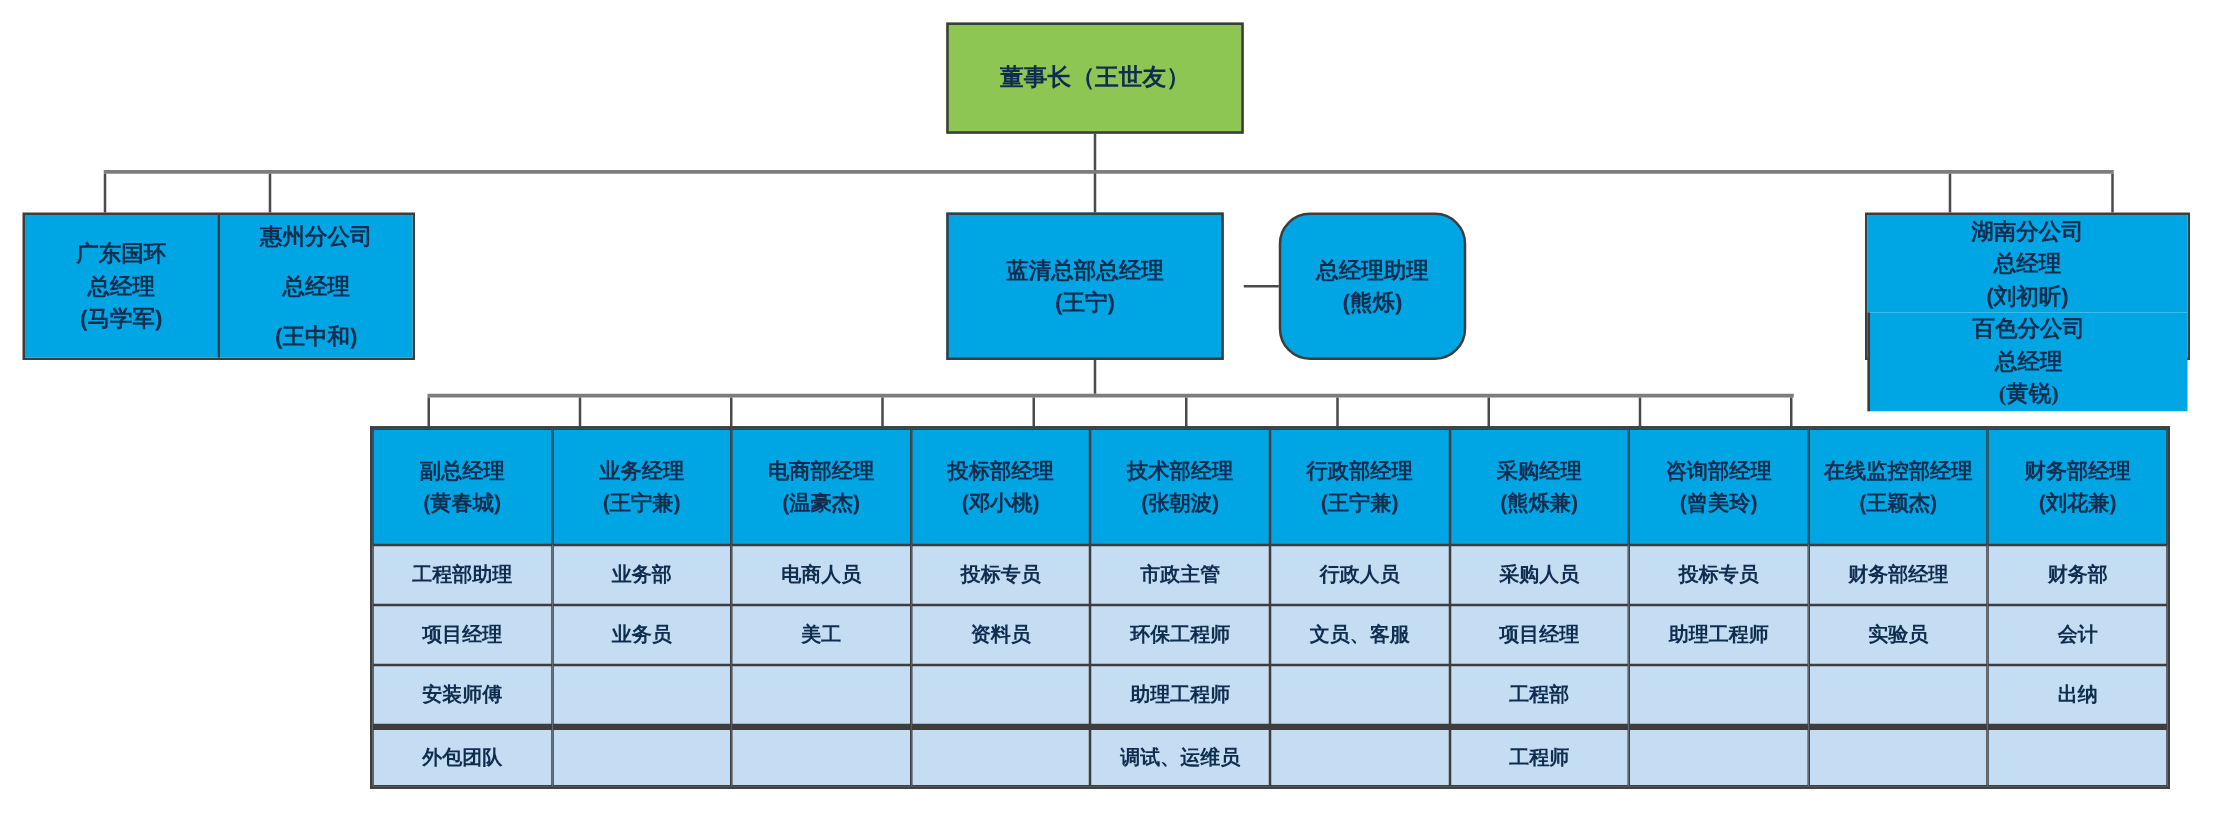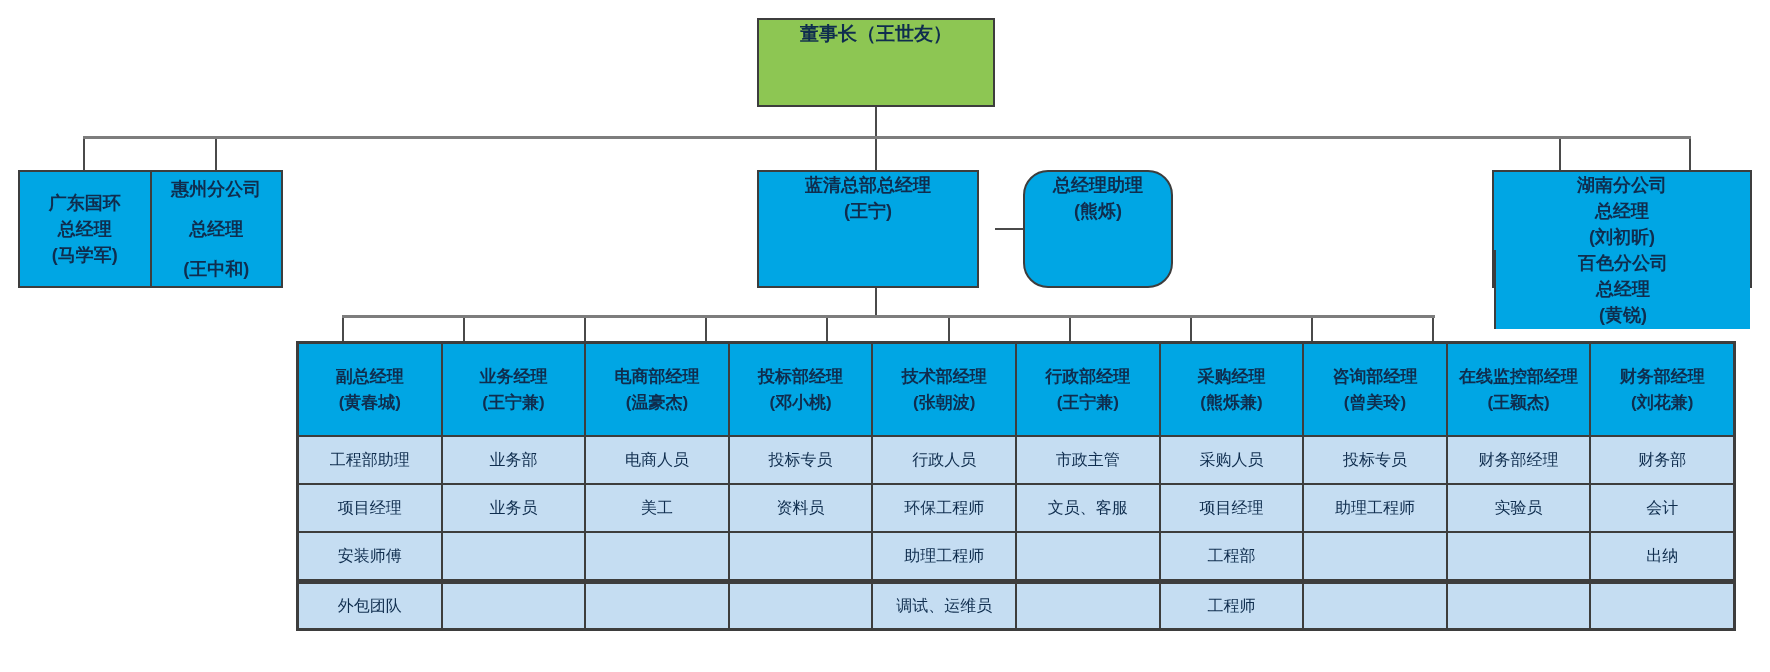--- a/index.html
+++ b/index.html
@@ -17,21 +17,21 @@
   .canvas{
     position:relative;
     width:1770px;height:672px;
     background:#ffffff;
     overflow:hidden;
   }
   .node{
     position:absolute;
     border:2px solid var(--border);
     display:flex;flex-direction:column;
-    align-items:center;justify-content:flex-start;
+    align-items:center;justify-content:center;
     text-align:center;
     line-height:1.45;
   }
   .node.green{background:var(--chairman-fill);font-size:19px;font-weight:600;}
   .node.blue{background:var(--box-fill);font-size:18px;font-weight:600;}
   .pair{
     position:absolute;
     display:flex;
     border:2px solid var(--border);
   }
@@ -61,21 +61,21 @@
     display:flex;flex-direction:column;
     align-items:center;justify-content:center;
     text-align:center;
   }
   .dept-cell.manager{
     background:var(--box-fill);
     font-size:17px;font-weight:600;line-height:1.5;
   }
   .dept-cell.staff{
     background:var(--staff-fill);
-    font-size:16px;font-weight:400;
+    font-size:16px;font-weight:700;
   }
   .dept-cell.thick-top{border-top:4px solid var(--border);}
 </style>
 </head>
 <body>
 
 <div class="canvas">
 
   <div class="vline dark" style="left:875px;top:107px;width:2px;height:63px;"></div>
   <div class="hline gray" style="left:83px;top:136px;width:1608px;height:3px;"></div>
@@ -96,21 +96,21 @@
       <div class="vline dark" style="left: 1069px; top: 318px; width: 2px; height: 23px;"></div>
       <div class="vline dark" style="left: 1190px; top: 318px; width: 2px; height: 23px;"></div>
       <div class="vline dark" style="left: 1311px; top: 318px; width: 2px; height: 23px;"></div>
       <div class="vline dark" style="left: 1432px; top: 318px; width: 2px; height: 23px;"></div>
     </div>
 
   <div class="node green" style="left:757px;top:18px;width:238px;height:89px;">
     <span>董事长（王世友）</span>
   </div>
 
-  <div class="pair" style="left:18px;top:170px;width:265px;height:118px;">
+  <div class="pair" style="left:18px;top:170px;width:314px;height:118px;">
     <div class="pbox" style="flex:1;">
       <span>广东国环</span>
       <span>总经理</span>
       <span>(马学军)</span>
     </div>
     <div class="pbox" style="flex:1;gap:14px;">
       <span>惠州分公司</span>
       <span>总经理</span>
       <span>(王中和)</span>
     </div>
@@ -124,21 +124,21 @@
     <span>总经理助理</span>
     <span>(熊烁)</span>
   </div>
 
   <div class="pair" style="left:1492px;top:170px;width:260px;height:118px;flex-direction:column;">
     <div class="pbox" style="flex:1.1;">
       <span>湖南分公司</span>
       <span>总经理</span>
       <span>(刘初昕)</span>
     </div>
-    <div class="pbox" style="flex:1;">
+    <div class="pbox" style="flex:1;font-family:Liberation Serif, serif;">
       <span>百色分公司</span>
       <span>总经理</span>
       <span>(黄锐)</span>
     </div>
   </div>
 
   <div class="dept-grid" id="dept-grid">
       <div class="dept-cell manager">
         <span>副总经理</span>
         <span>(黄春城)</span>
@@ -185,26 +185,26 @@
       <div class="dept-cell staff">
         <span>业务部</span>
       </div>
       <div class="dept-cell staff">
         <span>电商人员</span>
       </div>
       <div class="dept-cell staff">
         <span>投标专员</span>
       </div>
       <div class="dept-cell staff">
+        <span>市政主管</span>
+      </div>
+      <div class="dept-cell staff">
         <span>行政人员</span>
       </div>
       <div class="dept-cell staff">
-        <span>市政主管</span>
-      </div>
-      <div class="dept-cell staff">
         <span>采购人员</span>
       </div>
       <div class="dept-cell staff">
         <span>投标专员</span>
       </div>
       <div class="dept-cell staff">
         <span>财务部经理</span>
       </div>
       <div class="dept-cell staff">
         <span>财务部</span>

